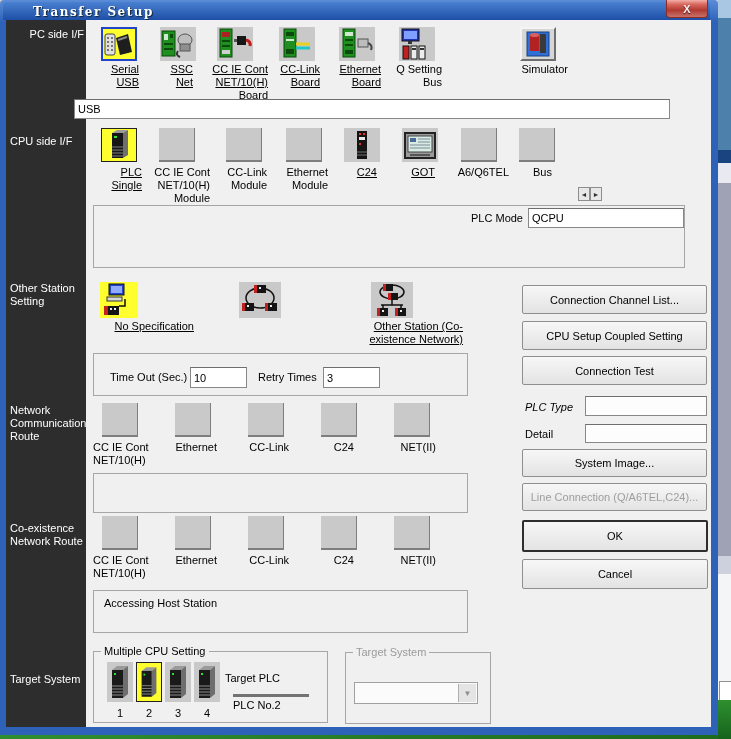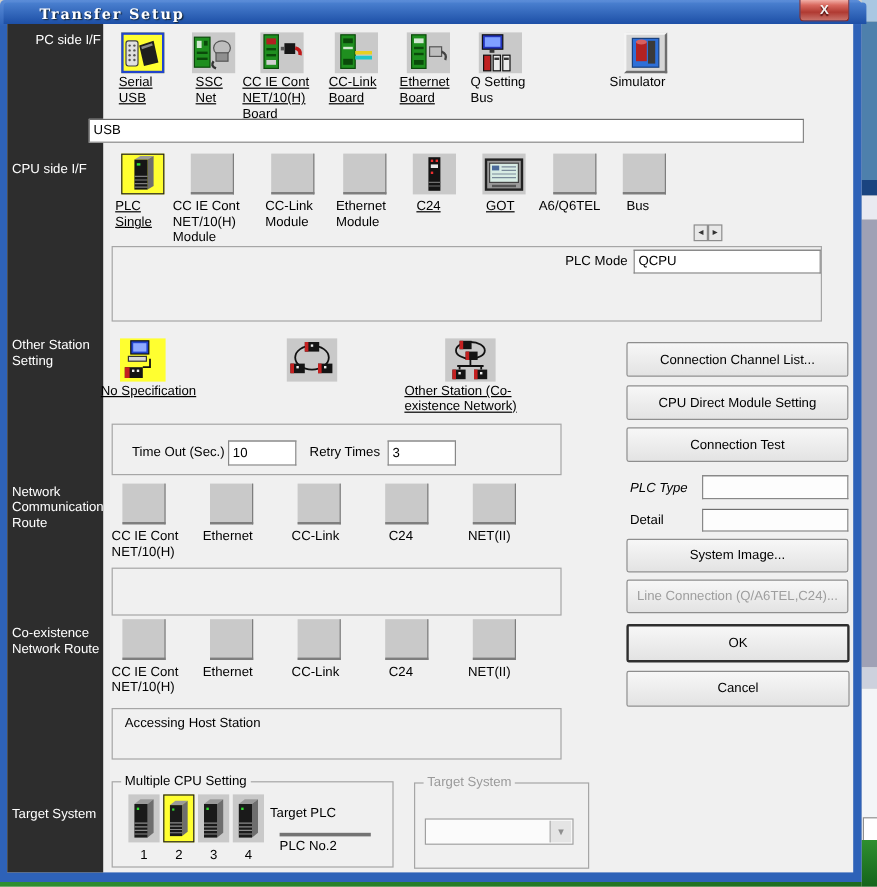--- a/index.html
+++ b/index.html
@@ -1,29 +1,29 @@
 <!DOCTYPE html>
 <html><head>
 <meta charset="utf-8">
 <style>
   html,body{margin:0;padding:0;background:#D4D0C8;}
   #screen{position:relative;width:731px;height:739px;overflow:hidden;font-family:"Liberation Sans",sans-serif;font-size:11px;color:#000;}
   .abs{position:absolute;}
   .bgband{position:absolute;left:718px;width:13px;}
   .dialog{position:absolute;left:0;top:0;width:718px;height:735px;background:linear-gradient(180deg,#5A8CD8 0,#2E62B8 22px,#2E62B8 100%);border-radius:4px 4px 0 0;}
-  .titlebar{position:absolute;left:3px;top:2px;width:707px;height:18px;background:linear-gradient(180deg,#4A80D0,#1D4FA6);border-radius:3px 3px 0 0;padding-left:12px;}
+  .titlebar{position:absolute;left:3px;top:2px;width:707px;height:18px;background:linear-gradient(180deg,#4A80D0,#1D4FA6);border-radius:3px 3px 0 0;}
   .title-text{position:absolute;left:30px;top:3px;color:#FFF;font-family:"DejaVu Serif",serif;font-weight:bold;font-size:12px;letter-spacing:1.5px;text-shadow:1px 1px 1px #123;}
   .close-btn{position:absolute;left:666px;top:0;width:40px;height:17px;background:linear-gradient(180deg,#F2B0A8 0%,#D9695F 25%,#B03A32 60%,#C9736B 100%);border:1px solid #8E2A22;border-top:none;border-radius:0 0 4px 4px;color:#F2F2F2;font-weight:bold;font-size:11px;display:flex;align-items:center;justify-content:center;text-shadow:0 1px 1px #501010;}
   .client{position:absolute;left:6px;top:20px;width:705px;height:707px;background:#F0F0F0;}
   .sidebar{position:absolute;left:6px;top:20px;width:80px;height:707px;background:#2D2D2D;}
   .side-label{position:absolute;left:10px;width:74px;color:#FFF;line-height:13px;}
   .icon{position:absolute;width:36px;height:34px;}
   .blank{background:#C9C9C9;border-right:1px solid #7E7E7E;border-bottom:2px solid #7E7E7E;box-sizing:border-box;}
   .sel-yellow{background:#FFFF30;}
-  .icon-label{position:absolute;text-align:left;line-height:13px;}
+  .icon-label{position:absolute;text-align:right;line-height:13px;}
   .u{text-decoration:underline;}
   .field{position:absolute;background:#FFFFFF;border:1px solid #888;border-top-color:#6E6E6E;font-family:"Liberation Sans",sans-serif;font-size:11px;padding:2px 3px;box-sizing:border-box;color:#000;}
   .gbox{position:absolute;border:1px solid #A6A6A6;box-sizing:border-box;}
   .legend{position:absolute;background:#F0F0F0;padding:0 3px;}
   .btn{position:absolute;display:flex;align-items:center;justify-content:center;background:linear-gradient(180deg,#F7F7F7,#E3E3E3);border:1px solid #8E8E8E;border-radius:2px;font-family:"Liberation Sans",sans-serif;font-size:11px;color:#000;box-sizing:border-box;}
   .btn.default{border:2px solid #2E2E2E;}
   .btn.disabled{color:#9E9E9E;}
   .spin{position:absolute;width:12px;height:14px;background:#E8E8E8;border:1px solid #8E8E8E;display:flex;align-items:center;justify-content:center;font-size:7px;color:#333;box-sizing:border-box;}
   .cpu-num{position:absolute;width:26px;text-align:center;}
   .combo{position:absolute;background:#FFF;border:1px solid #A0A0A0;box-sizing:border-box;}
@@ -340,21 +340,21 @@
   <div class="abs" style="left:225px;top:672px;">Target PLC</div>
   <div class="abs" style="left:233px;top:694px;width:76px;border-top:3px solid #737373;padding-top:2px;">PLC No.2</div>
 
   <div class="gbox" style="left:345px;top:652px;width:146px;height:72px;"></div>
   <div class="legend" style="left:353px;top:646px;color:#9A9A9A;">Target System</div>
   <div class="combo" style="left:354px;top:682px;width:124px;height:22px;background:#FBFBFB;">
     <span class="arrowbox">▼</span>
   </div>
 
   <button class="btn" style="left:522px;top:285px;width:185px;height:29px;">Connection Channel List...</button>
-  <button class="btn" style="left:522px;top:321px;width:185px;height:29px;">CPU Direct Module Setting</button>
+  <button class="btn" style="left:522px;top:321px;width:185px;height:29px;">CPU Setup Coupled Setting</button>
   <button class="btn" style="left:522px;top:356px;width:185px;height:29px;">Connection Test</button>
   <div class="abs" style="left:525px;top:401px;font-style:italic;">PLC Type</div>
   <input class="field" readonly="" style="left: 585px; top: 396px; width: 122px; height: 20px; background: rgb(253, 253, 253);" value="">
   <div class="abs" style="left:525px;top:428px;">Detail</div>
   <input class="field" readonly="" style="left: 585px; top: 424px; width: 122px; height: 19px; background: rgb(253, 253, 253);" value="">
   <button class="btn" style="left:522px;top:449px;width:185px;height:28px;">System Image...</button>
   <button class="btn disabled" style="left:522px;top:483px;width:185px;height:28px;">Line Connection (Q/A6TEL,C24)...</button>
   <button class="btn default" style="left:522px;top:520px;width:186px;height:32px;">OK</button>
   <button class="btn" style="left:522px;top:559px;width:186px;height:30px;">Cancel</button>
 

